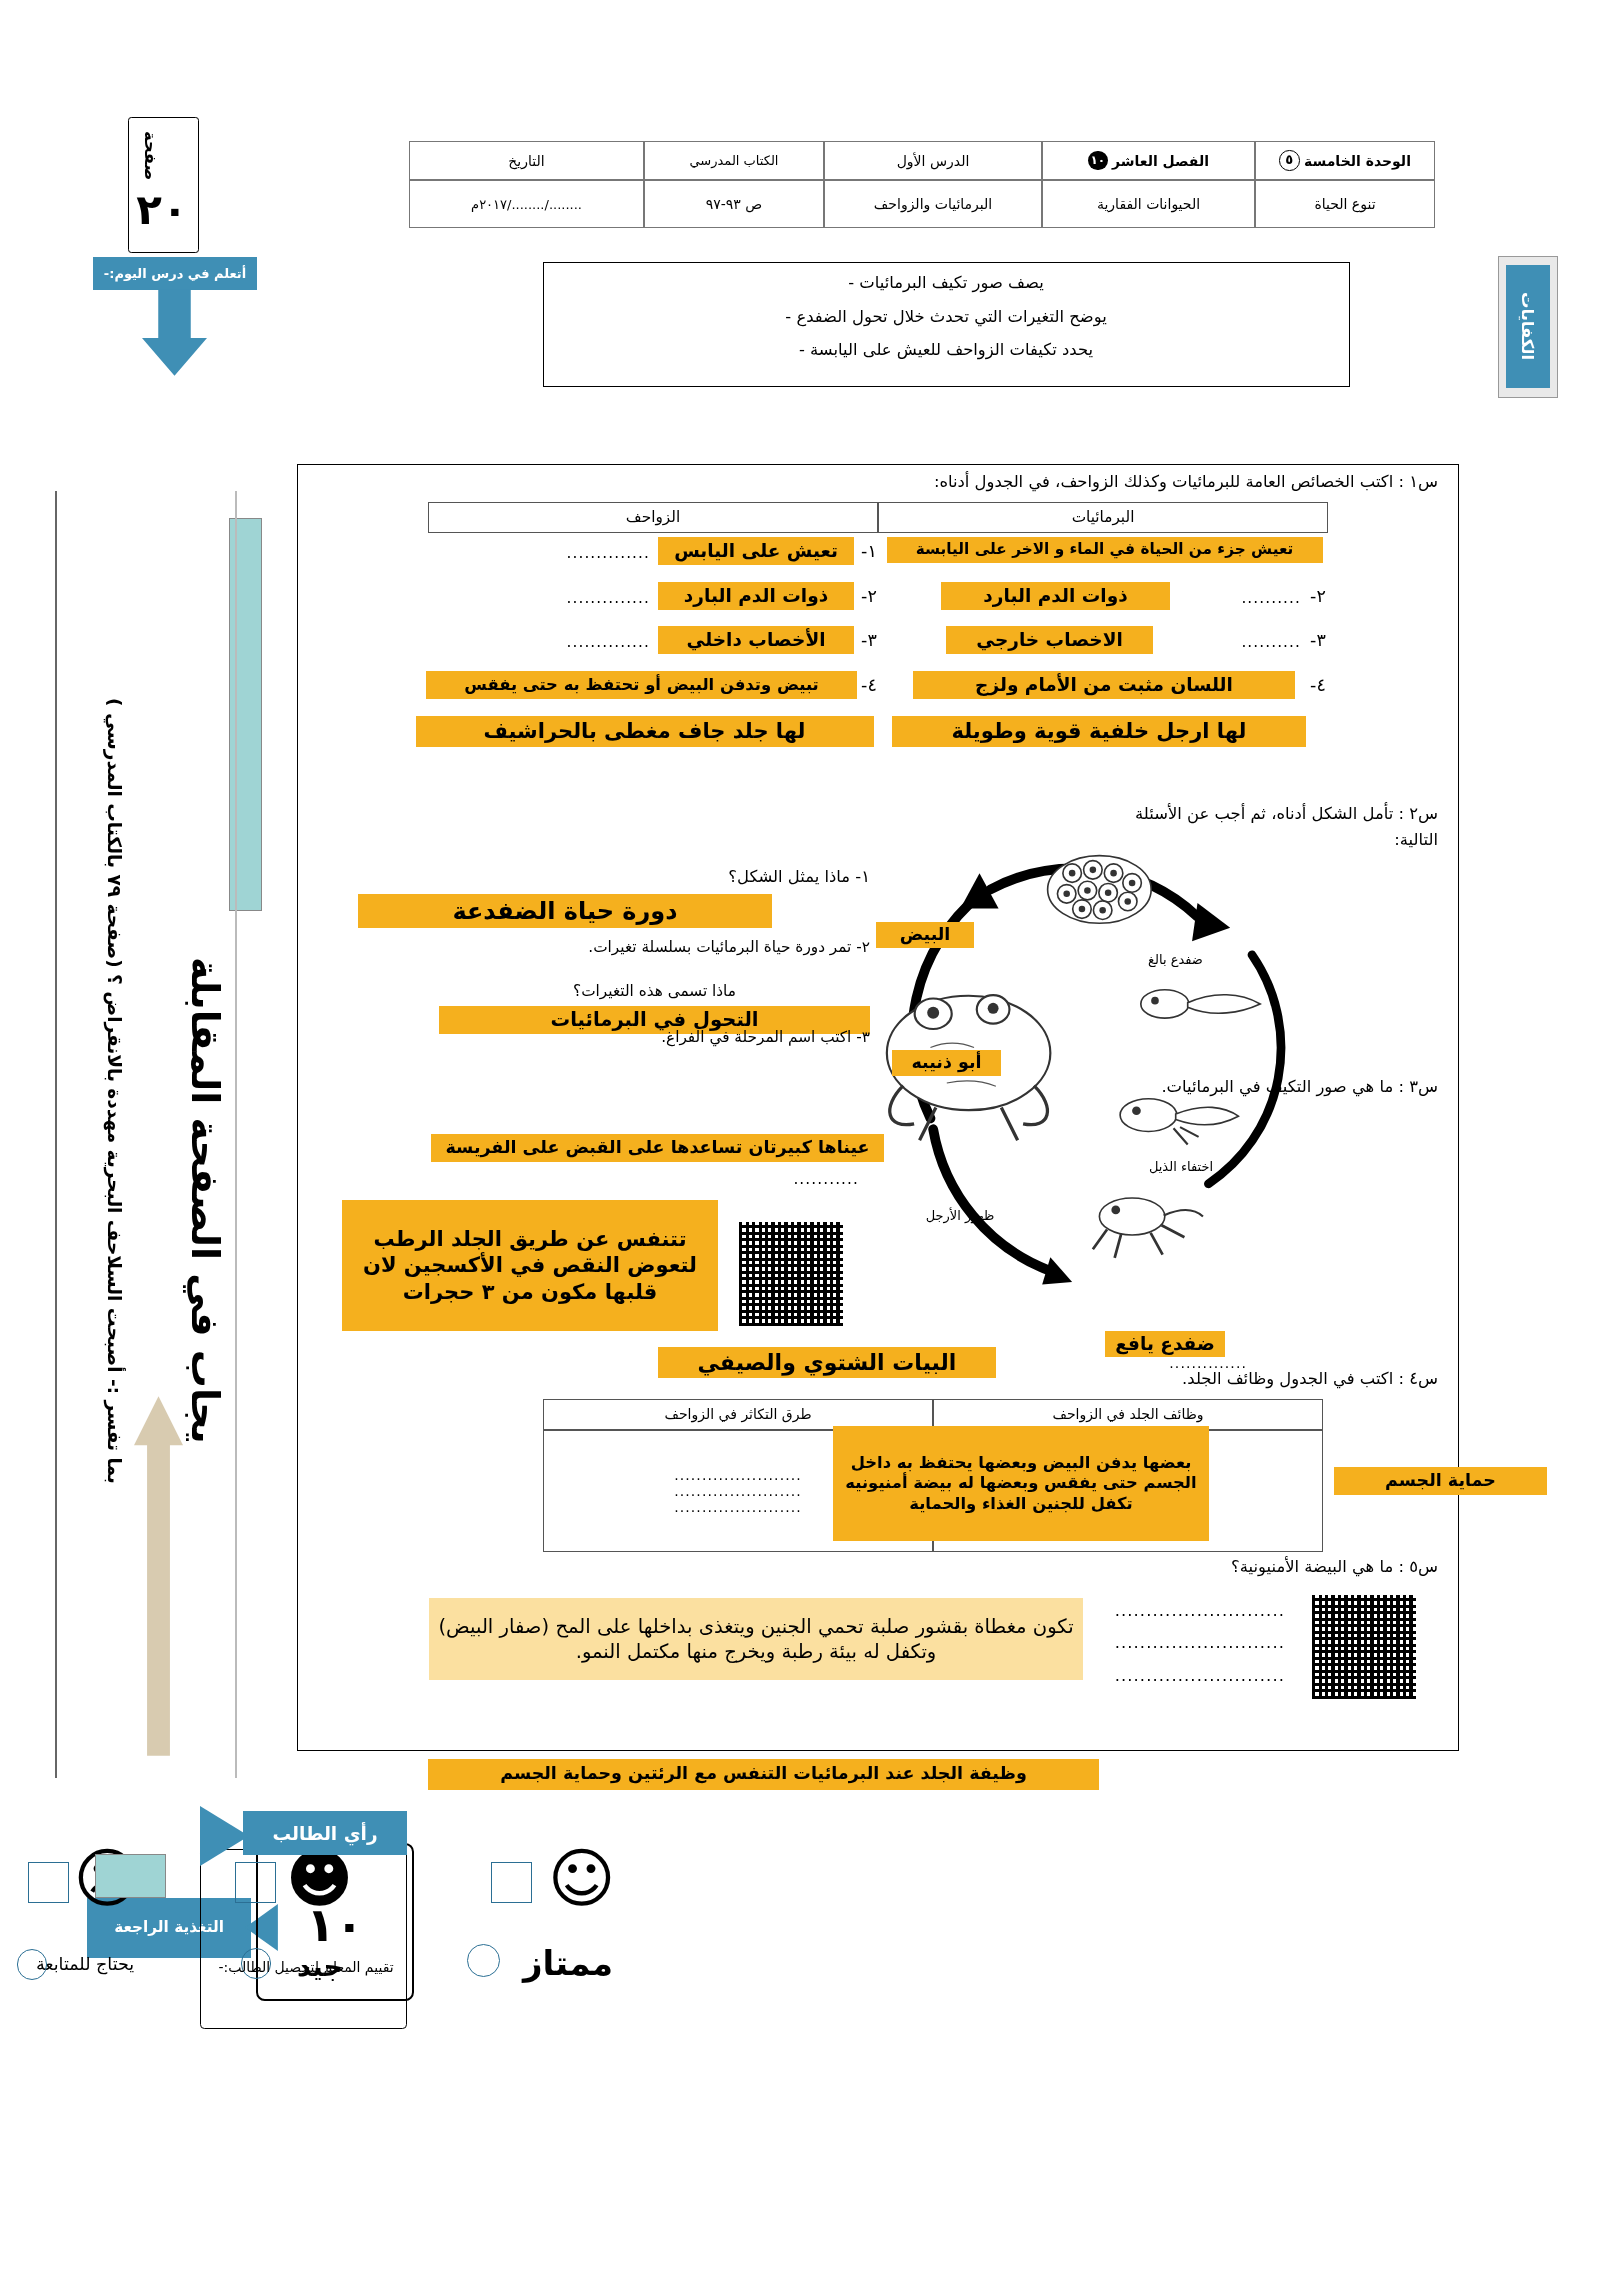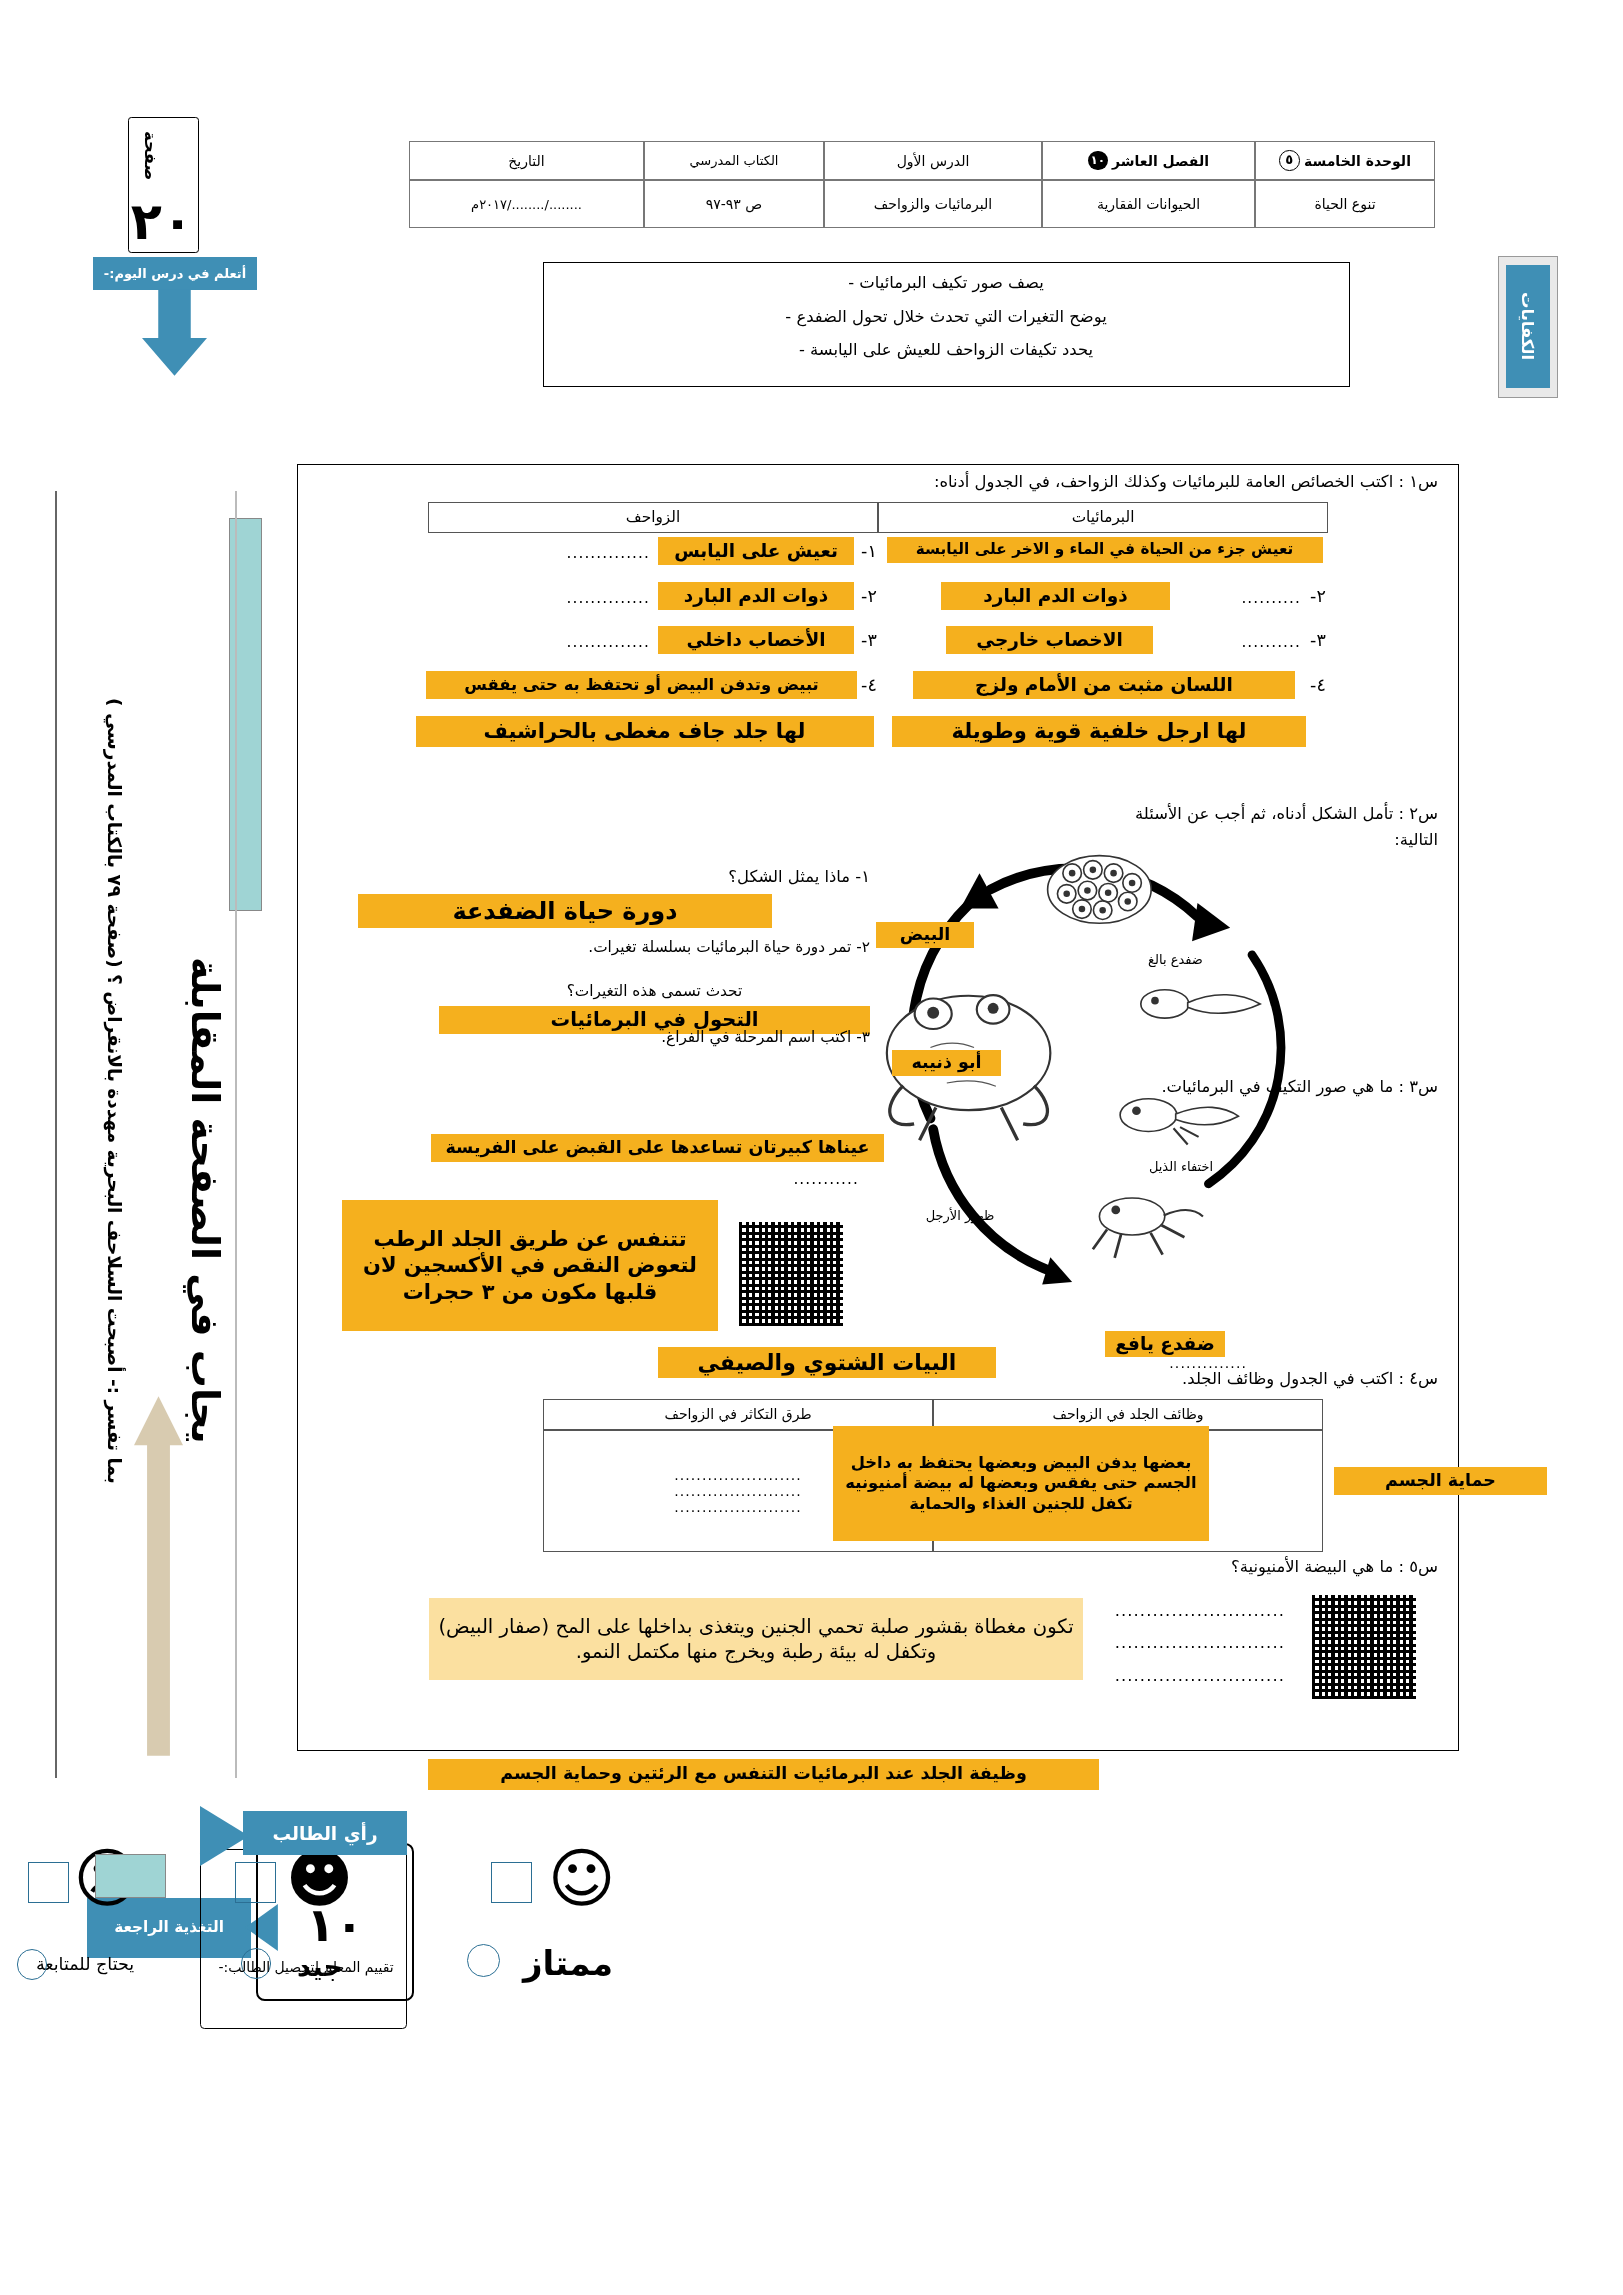--- a/index.html
+++ b/index.html
@@ -24,21 +24,21 @@
   .sqbox{border:1.6px solid #2b6f94;}
 </style>
 </head>
 <body>
 
 <div class="page">
 
   <div class="abs" style="left:106px;top:117px;width:93px;height:136px;">
     <div class="abs bx" style="left:22px;top:0;width:71px;height:136px;background:#fff;border-radius:3.3px;"></div>
     <div class="abs vtext" style="left:33px;top:8.7px;width:22px;height:60px;font-size:16.4px;font-weight:bold;">صفحة</div>
-    <div class="abs cell" style="left:26px;top:60px;width:60px;height:65px;font-size:51px;font-weight:bold;margin-top:12px;">٢٠</div>
+    <div class="abs cell" style="left:26px;top:60px;width:60px;height:65px;font-size:42px;font-weight:bold;">٢٠</div>
   </div>
 
   <div class="abs" style="right:188px;top:141px;width:1219px;height:87px;">
 
     <div class="abs tabcell" style="right:0;top:0;width:180px;height:39px;font-weight:bold;">
       <span>الوحدة الخامسة</span>
       <span style="display:inline-block;margin-right:4.4px;border:1.1px solid #000;border-radius:50%;width:18.5px;height:18.5px;line-height:17.5px;font-size:13px;">٥</span>
     </div>
     <div class="abs tabcell" style="right:180px;top:0;width:213px;height:39px;font-weight:bold;">
       <span>الفصل العاشر</span>
@@ -157,21 +157,21 @@
   <div class="abs" style="right:753px;top:867px;width:414px;height:25px;font-size:16.4px;text-align:right;">
     <span>١-</span>
     <span>ماذا يمثل الشكل؟</span>
   </div>
   <div class="abs hl" style="right:851px;top:894px;width:414px;height:34px;font-size:24px;">دورة حياة الضفدعة</div>
 
   <div class="abs" style="right:753px;top:938px;width:431px;height:25px;font-size:15.3px;text-align:right;">
     <span>٢-</span>
     <span>تمر دورة حياة البرمائيات بسلسلة تغيرات.</span>
   </div>
-  <div class="abs" style="right:753px;top:982px;width:431px;height:25px;font-size:15.3px;text-align:center;">تحدث تسمى هذه التغيرات؟</div>
+  <div class="abs" style="right:753px;top:982px;width:431px;height:25px;font-size:15.3px;text-align:center;">ماذا تسمى هذه التغيرات؟</div>
   <div class="abs hl" style="right:753px;top:1006px;width:431px;height:28px;font-size:19.6px;">التحول في البرمائيات</div>
 
   <div class="abs" style="right:753px;top:1028px;width:431px;height:25px;font-size:15.3px;text-align:right;">
     <span>٣-</span>
     <span>اكتب اسم المرحلة في الفراغ.</span>
   </div>
 
   <div class="abs" style="right:262px;top:791px;width:545px;height:573px;">
     <svg width="545" height="573" viewBox="0 0 1000 1050">
 

